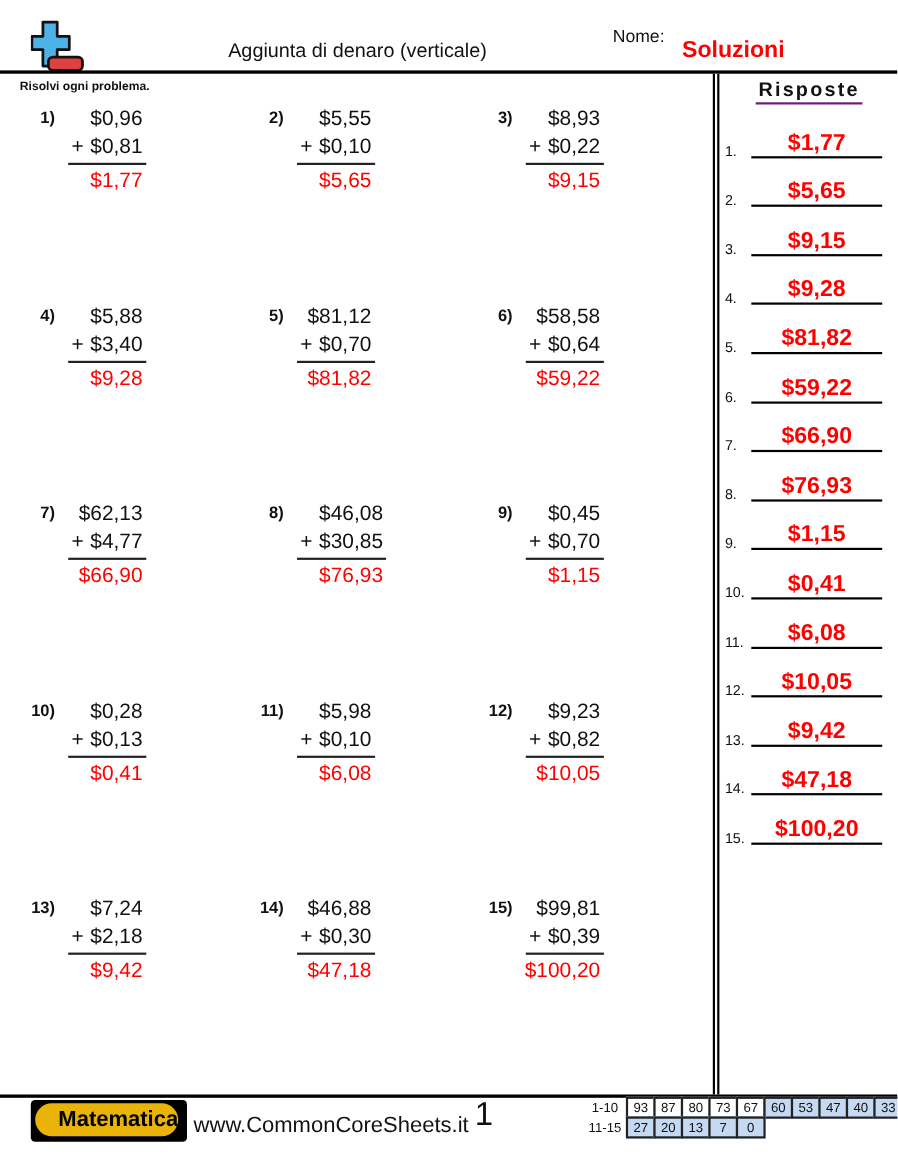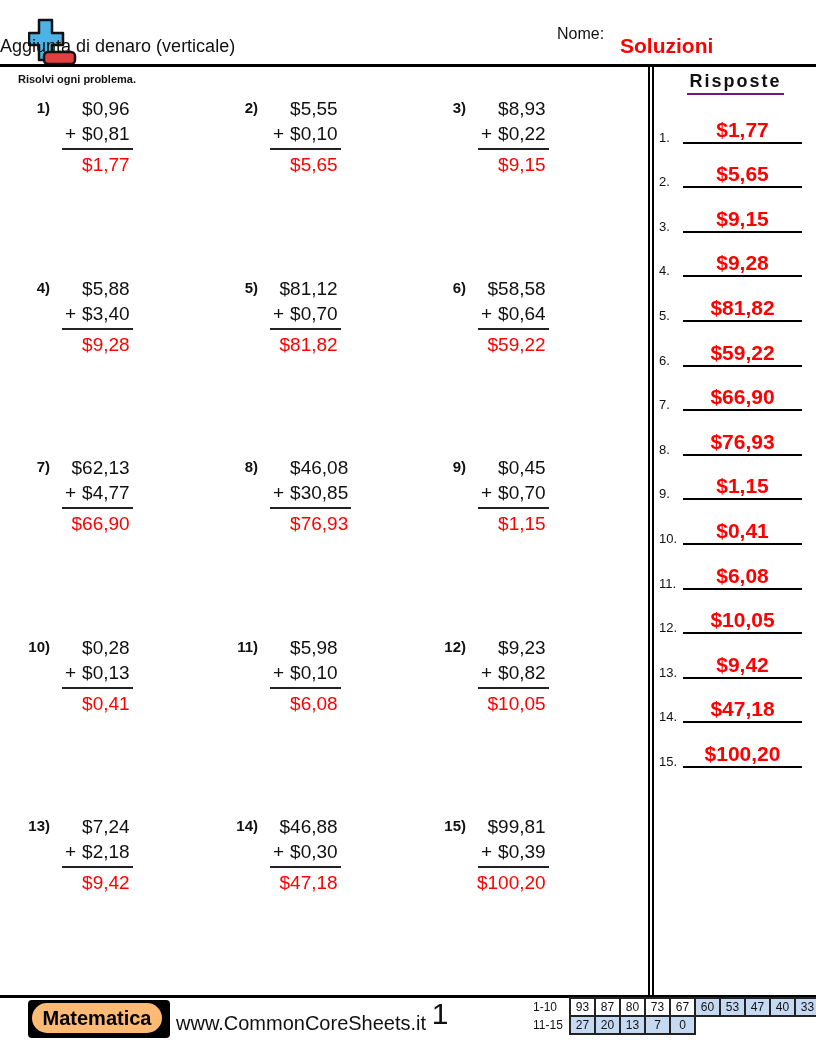--- a/index.html
+++ b/index.html
@@ -2,21 +2,21 @@
 <html style="--answer-red: #ff0000; --cell-blue: #c6d9f2; --logo-blue: #4db3e6; --logo-red: #e04040;"><head>
 <meta charset="utf-8">
 <style>
   html,body{margin:0;padding:0;background:#ffffff;}
   .page{
     position:relative;width:816px;height:1056px;background:#fff;overflow:hidden;
     font-family:"Liberation Sans","DejaVu Sans",sans-serif;color:#111;
   }
   
   .logo{position:absolute;left:28px;top:18px;width:50px;height:48px;}
-  .page-title{position:absolute;left:0;top:36px;width:650px;text-align:left;font-size:18px;}
+  .page-title{position:absolute;left:0;top:36px;width:650px;text-align:center;font-size:18px;}
   .name-label{position:absolute;left:557px;top:25px;font-size:16px;}
   .name-value{position:absolute;left:620px;top:34px;font-size:21px;font-weight:bold;color:var(--answer-red);}
   .header-rule{position:absolute;left:0;top:64px;width:816px;height:3px;background:#000;}
   .instruction{position:absolute;left:18px;top:73px;font-size:11px;font-weight:bold;}
   
   .vsep{position:absolute;left:648px;top:67px;width:2px;height:928px;
         border-left:2px solid #000;border-right:2px solid #000;}
   
   .answers-title{position:absolute;left:655px;top:71px;width:161px;text-align:center;}
   .answers-title span{display:inline-block;font-size:18px;font-weight:bold;letter-spacing:2px;
@@ -35,29 +35,29 @@
   .calc{margin-left:12px;display:inline-block;text-align:right;font-size:19px;}
   .op1{line-height:25px;padding:0 3px;}
   .op2{display:flex;justify-content:space-between;gap:6px;line-height:25px;
         padding:0 3px 2px;border-bottom:2px solid #222;}
   .ans-row{position:relative;height:27px;}
   .ans-row .ans{position:absolute;right:3px;top:2px;white-space:nowrap;
         color:var(--answer-red);line-height:25px;}
   
   .footer-rule{position:absolute;left:0;top:995px;width:816px;height:3px;background:#000;}
   .brand-badge{position:absolute;left:28px;top:1000px;width:142px;height:38px;background:#000;border-radius:4px;}
-  .brand-pill{position:absolute;left:4px;right:8px;top:3px;bottom:5px;background:#fdba74;border-radius:16px;
-        display:flex;align-items:center;justify-content:center;}
+  .brand-pill{position:absolute;left:4px;right:8px;top:3px;bottom:5px;background:#eab308;border-radius:16px;
+        display:flex;align-items:center;justify-content:flex-end;}
   .brand-pill span{font-size:20px;font-weight:bold;color:#000;}
   .website{position:absolute;left:176px;top:1012px;font-size:20px;}
   .page-number{position:absolute;left:420px;top:997px;width:40px;text-align:center;font-size:30px;}
   .score{position:absolute;left:533px;top:997px;}
   .score-row{display:flex;}
   .score-row.second{margin-top:-2px;}
-  .score-label{width:34px;text-align:left;padding-right:4px;font-size:12px;line-height:20px;}
+  .score-label{width:34px;text-align:center;padding-right:4px;font-size:12px;line-height:20px;}
   .score-cell{width:23px;height:16px;border:2px solid #222;margin-left:-2px;
         text-align:center;font-size:12px;line-height:16px;background:#fff;}
   .score-cell.shaded{background:var(--cell-blue);}
 </style>
 </head>
 <body>
 
 <div class="page">
 
   <svg class="logo" viewBox="0 0 50 48">

